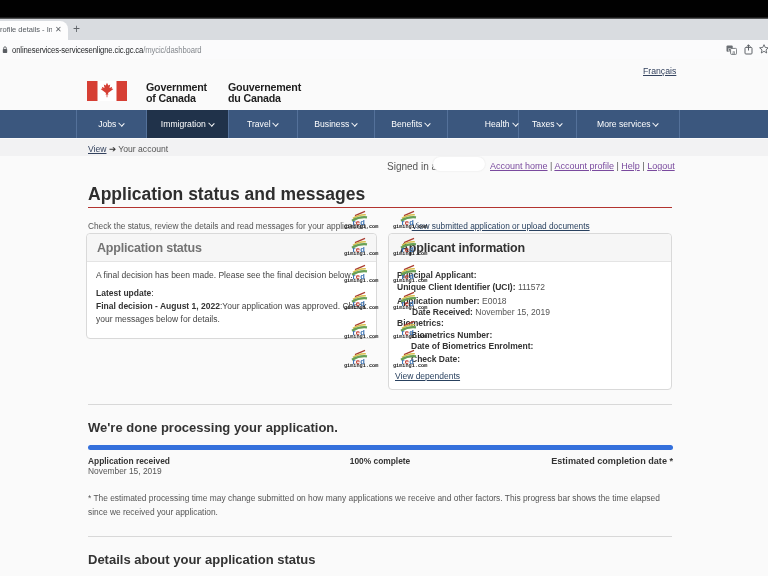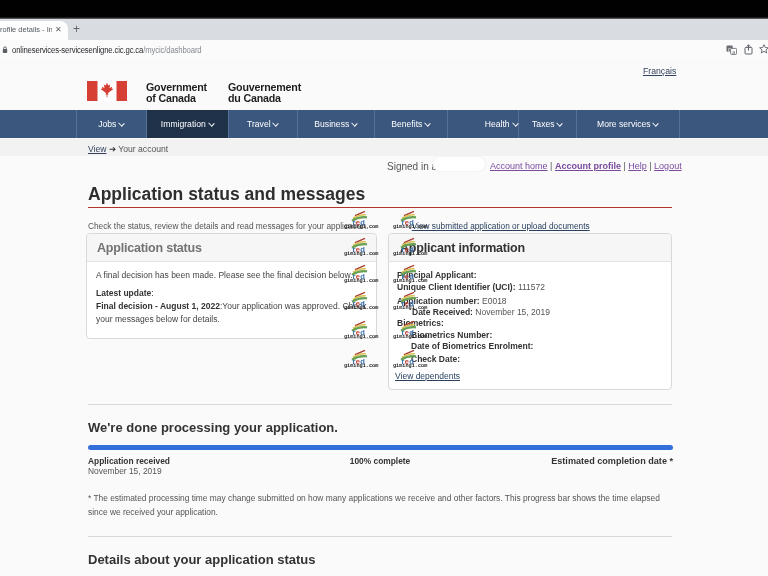--- a/index.html
+++ b/index.html
@@ -75,21 +75,21 @@
 <div class="abs lh1 navitem" style="left:375px;top:120px;width:72px;text-align:center;font-size:8.6px;color:#fff;">Benefits <span class="chev"></span></div>
 <div class="abs lh1 navitem" style="left:448px;top:120px;width:70px;text-align:right;font-size:8.6px;color:#fff;">Health <span class="chev"></span></div>
 <div class="abs lh1 navitem" style="left:519px;top:120px;width:57px;text-align:center;font-size:8.6px;color:#fff;">Taxes <span class="chev"></span></div>
 <div class="abs lh1 navitem" style="left:577px;top:120px;width:102px;text-align:center;font-size:8.6px;color:#fff;">More services <span class="chev"></span></div>
 
 <div class="abs" style="left:0;top:139px;width:768px;height:17px;background:#f2f2f3;"></div>
 <div class="abs lh1" style="left:88px;top:145px;font-size:8.6px;color:#444;"><a style="color:#33425e;">View</a> <span style="color:#333;">➔</span> <span style="color:#555;">Your account</span></div>
 
 <div class="abs lh1" style="left:387px;top:162px;font-size:10px;color:#555;">Signed in as</div>
 <div class="abs" style="left:433px;top:157px;width:52px;height:14px;background:#fff;border-radius:7px;box-shadow:0 0 2px rgba(0,0,0,0.10);"></div>
-<div class="abs lh1" style="left:490px;top:162px;font-size:9px;color:#555;"><a style="color:#7a4a9e;">Account home</a> | <a style="color:#7a4a9e;font-weight:bold;">Account profile</a> | <a style="color:#7a4a9e;">Help</a> | <a style="color:#7a4a9e;">Logout</a></div>
+<div class="abs lh1" style="left:490px;top:162px;font-size:9px;color:#555;"><a style="color:#7a4a9e;">Account home</a> | <a style="color:#7a4a9e;">Account profile</a> | <a style="color:#7a4a9e;">Help</a> | <a style="color:#7a4a9e;">Logout</a></div>
 
 <div class="abs lh1" style="left:88px;top:186px;font-size:17.5px;font-weight:bold;color:#2e2e2e;">Application status and messages</div>
 <div class="abs" style="left:88px;top:207px;width:584px;height:1px;background:#b2332f;"></div>
 
 <div class="abs lh1" style="left:88px;top:222px;font-size:8.3px;color:#555;">Check the status, review the details and read messages for your application. <a style="color:#29415f;padding-left:41px;">View submitted application or upload documents</a></div>
 
 <div class="abs" style="left:86px;top:233px;width:289px;height:104px;background:#fff;border:1px solid #d9d9d9;border-radius:4px;">
   <div style="height:27px;background:#f6f6f6;border-bottom:1px solid #e4e4e4;border-radius:4px 4px 0 0;">
     <div style="padding:8px 0 0 10px;font-size:12.5px;font-weight:bold;color:#737373;line-height:1;letter-spacing:-0.2px;">Application status</div>
   </div>

